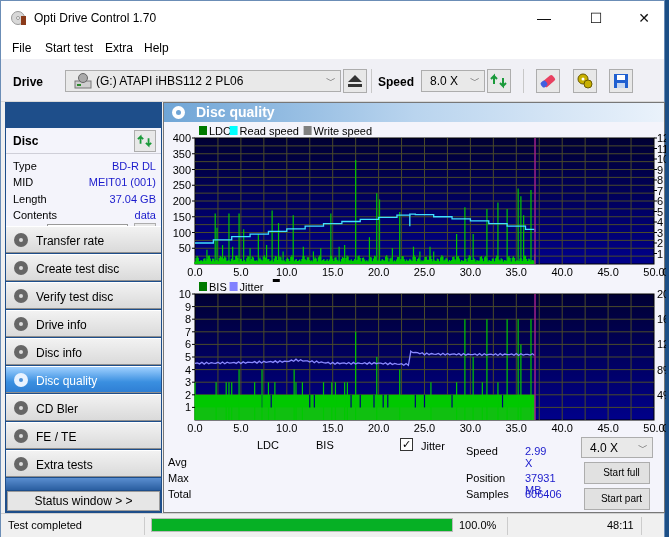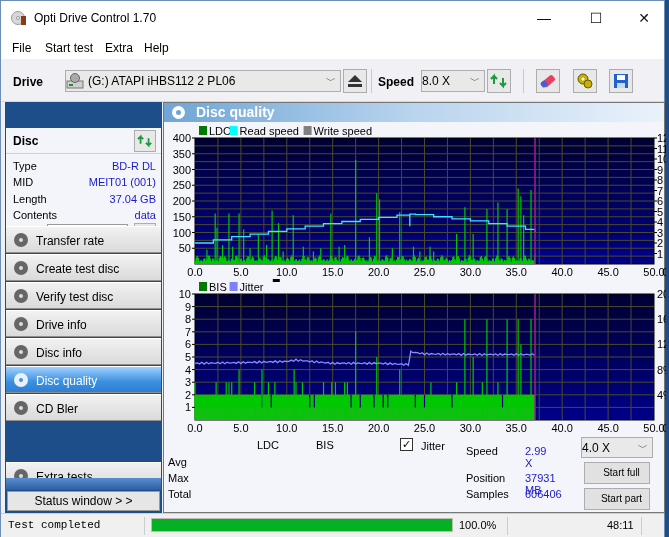--- a/index.html
+++ b/index.html
@@ -7,21 +7,21 @@
   body { background: #1c4f86; font-family: "Liberation Sans", sans-serif; font-size: 12px; color: #000; position: relative; }
   .window { position: absolute; left: 0; top: 0; width: 665px; height: 537px; background: #f0f0f0; border: 1px solid #6b8db6; }
   .titlebar { position: absolute; left: 0; top: 0; width: 100%; height: 34px; background: #fff; }
   .titlebar .app-icon { position: absolute; left: 10px; top: 9px; width: 16px; height: 16px; }
   .titlebar .title { position: absolute; left: 33px; top: 10px; font-size: 12px; }
   .winbtn { position: absolute; top: 0; width: 46px; height: 34px; display: flex; align-items: center; justify-content: center; font-size: 14px; color: #111; }
   .menubar { position: absolute; left: 0; top: 34px; width: 100%; height: 24px; background: #fff; text-decoration: underline; }
   .menubar span { position: absolute; top: 6px; font-size: 12px; }
   .toolbar { position: absolute; left: 0; top: 58px; width: 100%; height: 43px; background: #f0f0f5; border-bottom: 1px solid #d8d8d8; }
   .lbl-bold { font-weight: bold; font-size: 12px; position: absolute; }
-  .combo { position: absolute; background: #e9e9e9; border: 1px solid #adadad; height: 22px; font-size: 12px; display: flex; align-items: center; padding-left: 0; }
+  .combo { position: absolute; background: #e9e9e9; border: 1px solid #adadad; height: 22px; font-size: 12px; display: flex; align-items: center; padding-left: 8px; }
   .combo .chev { position: absolute; right: 4px; top: 3px; font-size: 10px; color: #555; }
   .tbtn { position: absolute; width: 24px; height: 24px; border: 1px solid #adadad; background: #e8e8e8; display: flex; align-items: center; justify-content: center; }
   .sep { position: absolute; width: 1px; height: 24px; background: #c8c8c8; }
 
   .leftpanel { position: absolute; left: 4px; top: 101px; width: 157px; height: 411px; background: #1e4e8a; }
   .discbox { position: absolute; left: 1px; top: 1px; width: 155px; height: 124px; background: #f4f4fb; margin-top: 25px; }
   .discbox .hdr { position: absolute; left: 0; top: 0; width: 100%; height: 26px; border-bottom: 1px solid #cfcfd8; }
   .discbox .row { position: absolute; left: 7px; width: 143px; font-size: 11px; height: 15px; }
   .discbox .row .k { position: absolute; left: 0; }
   .discbox .row .v { position: absolute; right: 0; color: #1a1acc; }
@@ -42,21 +42,21 @@
 
   .chartsvg { position: absolute; left: 0; top: 0; }
   .axis-txt { font-family: "Liberation Sans", sans-serif; font-size: 11px; fill: #000; }
   .legend-txt { font-family: "Liberation Sans", sans-serif; font-size: 11px; fill: #000; }
 
   .stats { position: absolute; font-size: 11px; }
   .stats .blue { color: #1a1acc; }
   .btn { position: absolute; background: #e1e1e1; border: 1px solid #adadad; font-size: 10px; text-align: center; padding-left: 9px; }
 
   .statusbar { position: absolute; left: 0; top: 512px; width: 100%; height: 25px; background: #f0f0f0; border-top: 1px solid #d0d0d0; }
-  .statusbar .st { position: absolute; left: 7px; top: 5px; font-size: 11px; font-family: Liberation Mono, monospace; }
+  .statusbar .st { position: absolute; left: 7px; top: 5px; font-size: 11px; }
   .progress { position: absolute; left: 150px; top: 4px; width: 302px; height: 14px; border: 1px solid #bbb; background: #e6e6e6; }
   .progress .fill { position: absolute; left: 0; top: 0; height: 100%; background: #06b025; }
   .statusbar .pct { position: absolute; left: 458px; top: 5px; font-size: 11px; }
   .statusbar .tm { position: absolute; left: 606px; top: 5px; font-size: 11px; }
   .statusbar .div { position: absolute; top: 3px; width: 1px; height: 18px; background: #ccc; }
 </style>
 </head>
 <body>
 
 <div class="window">
@@ -197,21 +197,25 @@
         <span class="tx">Disc info</span>
       </div>
     <div class="navbtn sel" style="top:264px">
         <span class="ic"></span>
         <span class="tx">Disc quality</span>
       </div>
     <div class="navbtn" style="top:292px">
         <span class="ic"></span>
         <span class="tx">CD Bler</span>
       </div>
-    <div class="navbtn" style="top:360px">
+    <div class="navbtn" style="top:320px">
+        <span class="ic"></span>
+        <span class="tx">FE / TE</span>
+      </div>
+    <div class="navbtn" style="top:348px">
         <span class="ic"></span>
         <span class="tx">Extra tests</span>
       </div>
     <div style="position:absolute; left:1px; top:376px; width:155px; height:12px; background:linear-gradient(#5a8ed0,#2a5ea0)"></div>
     <div class="statuswin">Status window &gt; &gt;</div>
   </div>
 
   <div class="rightpanel">
     <div class="rp-hdr">
       <span class="ic"></span>

